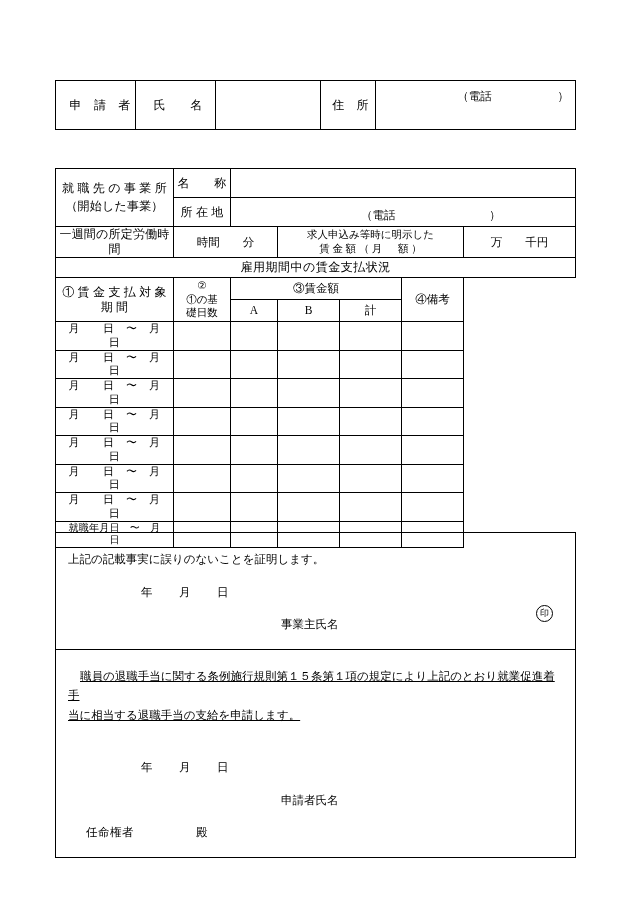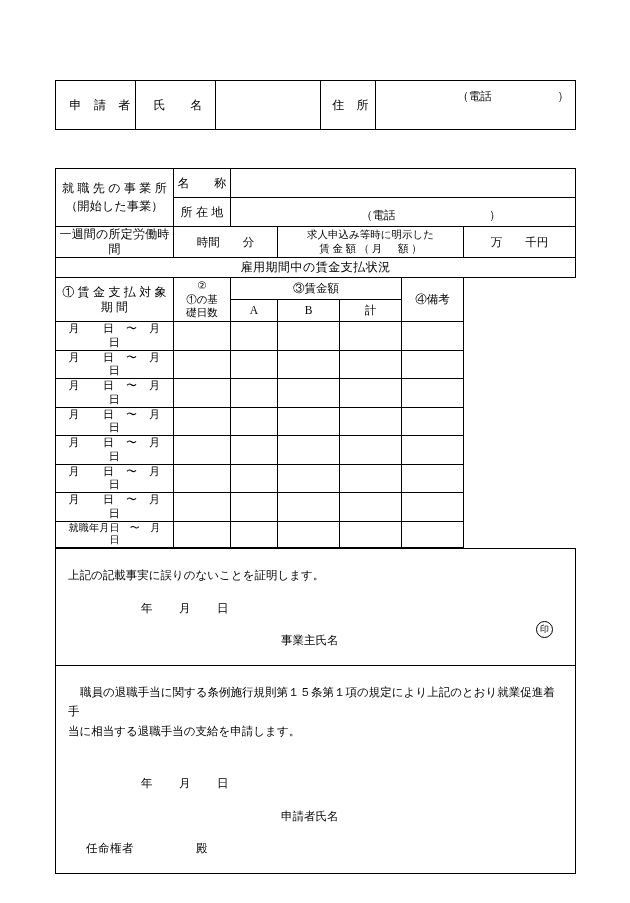--- a/index.html
+++ b/index.html
@@ -111,30 +111,30 @@
   }
   .small-label {
     font-size: 10.5px;
     line-height: 1.3;
   }
 
   
   .tbl-foot {
     position: absolute;
     left: 55px;
-    top: 548px;
+    top: 532px;
     width: 520px;
   }
   .para {
     text-align: left;
     padding: 9px 12px 4px 12px;
     font-size: 11.5px;
     line-height: 1.7;
   }
-  .para p { margin: 0; }
+  .para p { margin: 0; text-decoration: underline; }
   .indent { text-indent: 12px; }
   .date-line {
     text-align: left;
     padding-left: 85px;
     font-size: 11.5px;
     letter-spacing: 0.5px;
   }
   .date-line span.gap { display: inline-block; width: 26px; }
   .sign-line {
     text-align: left;

